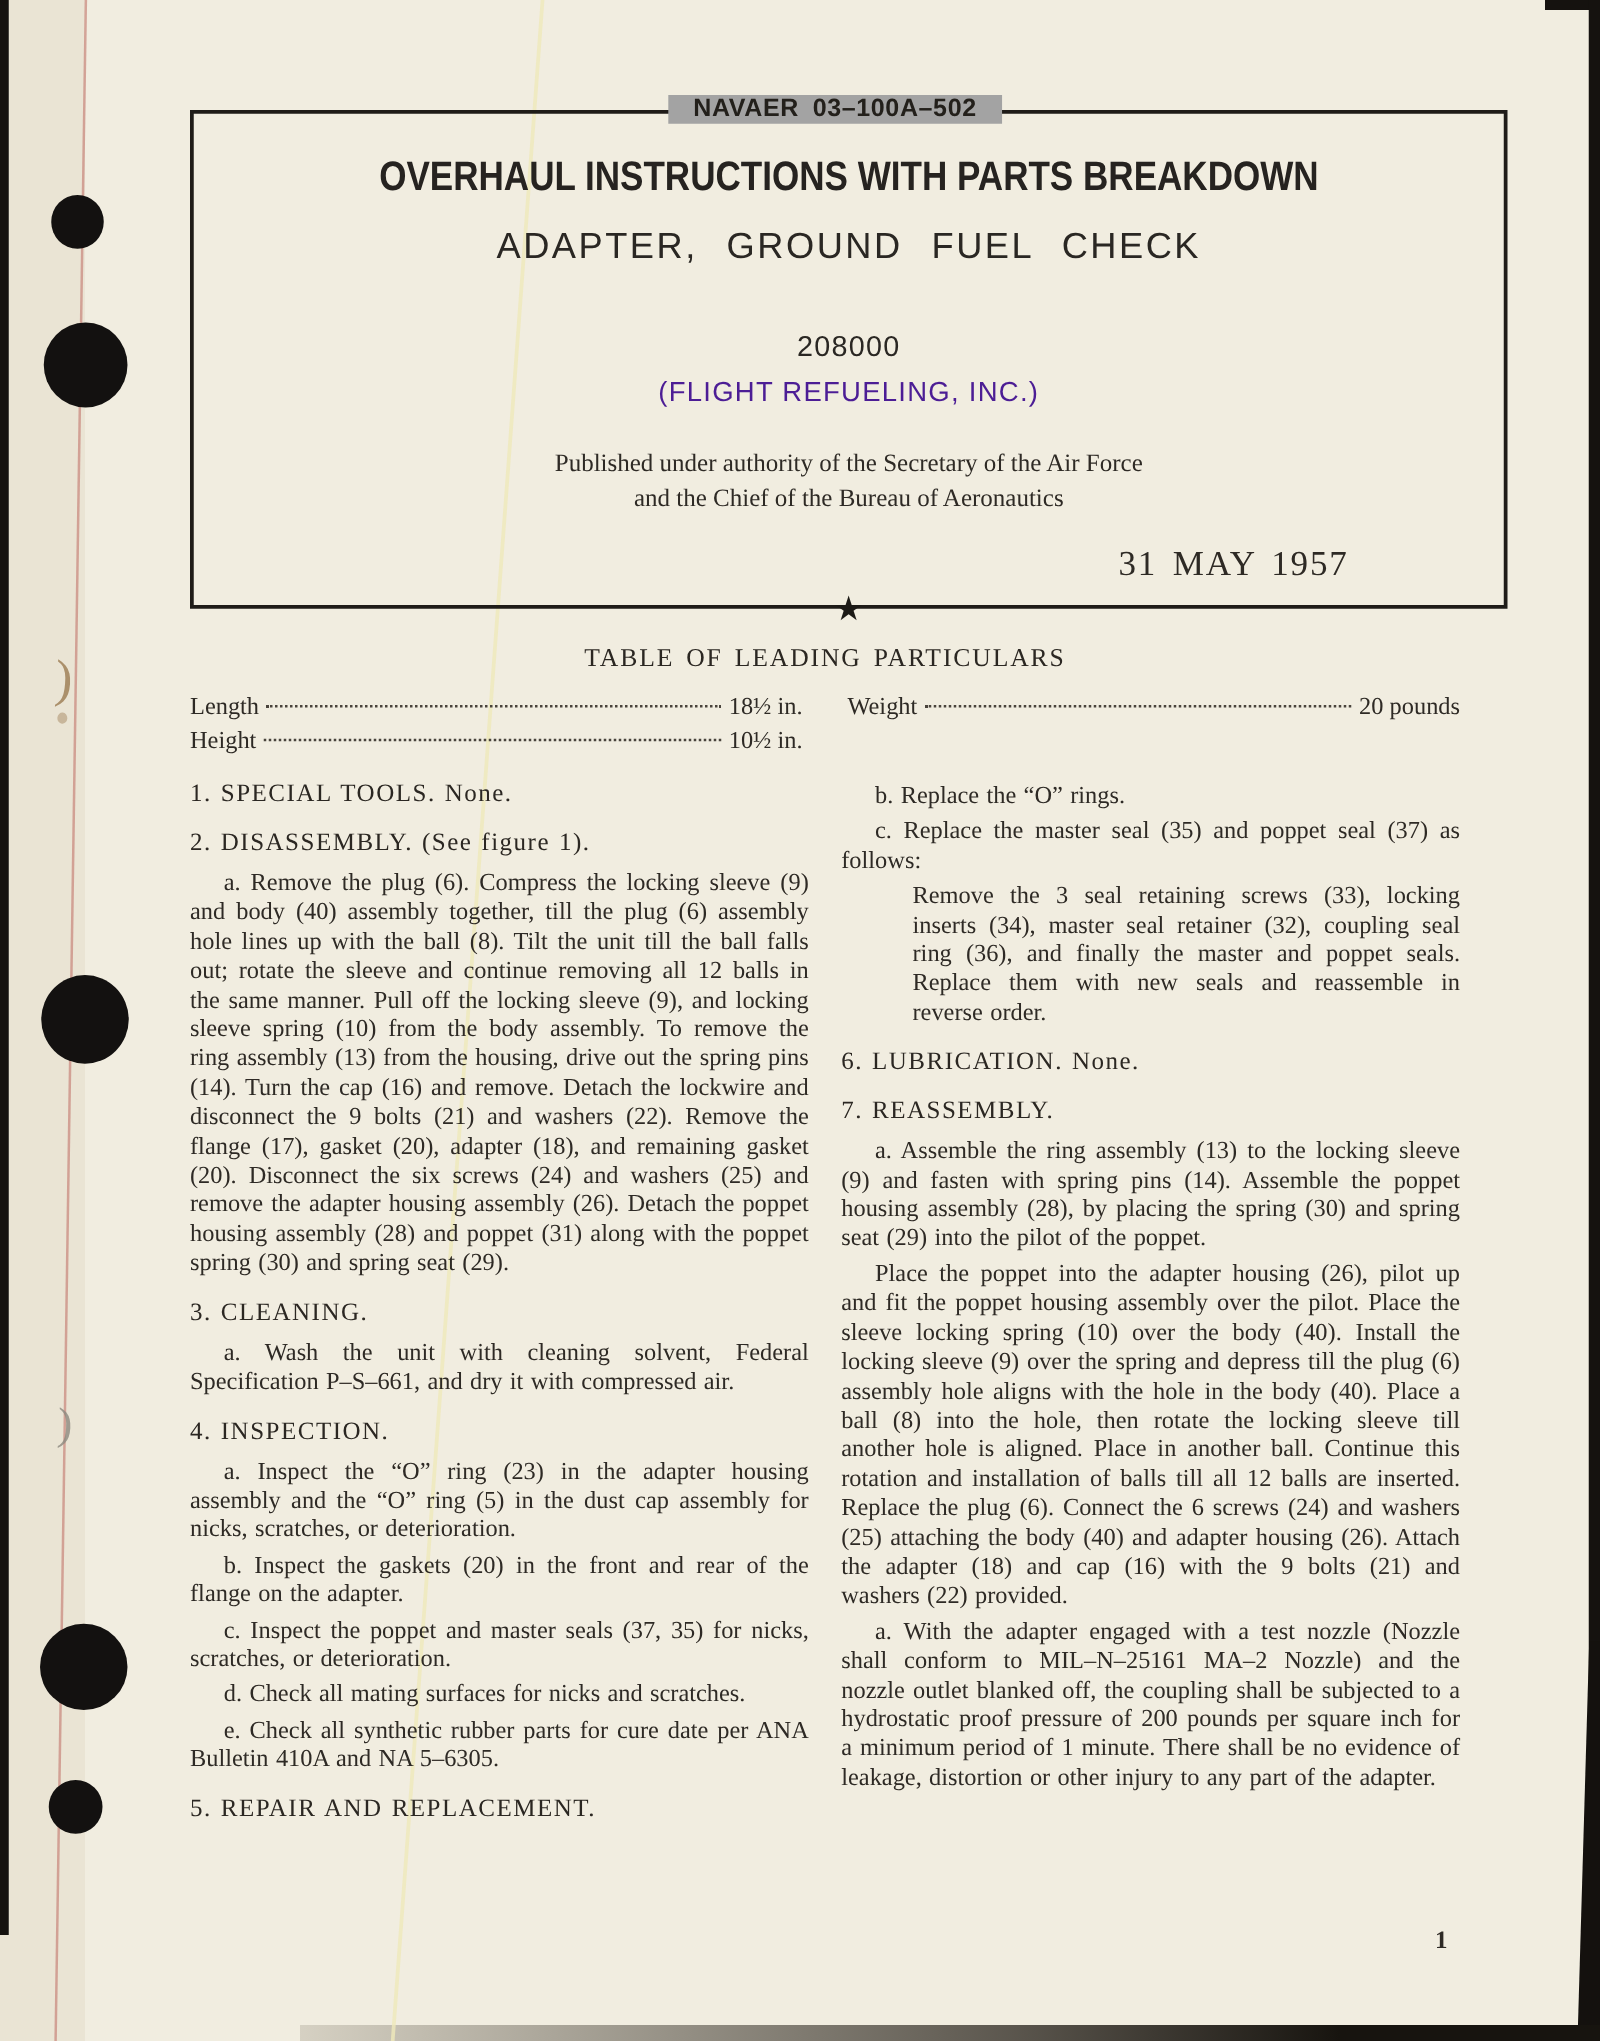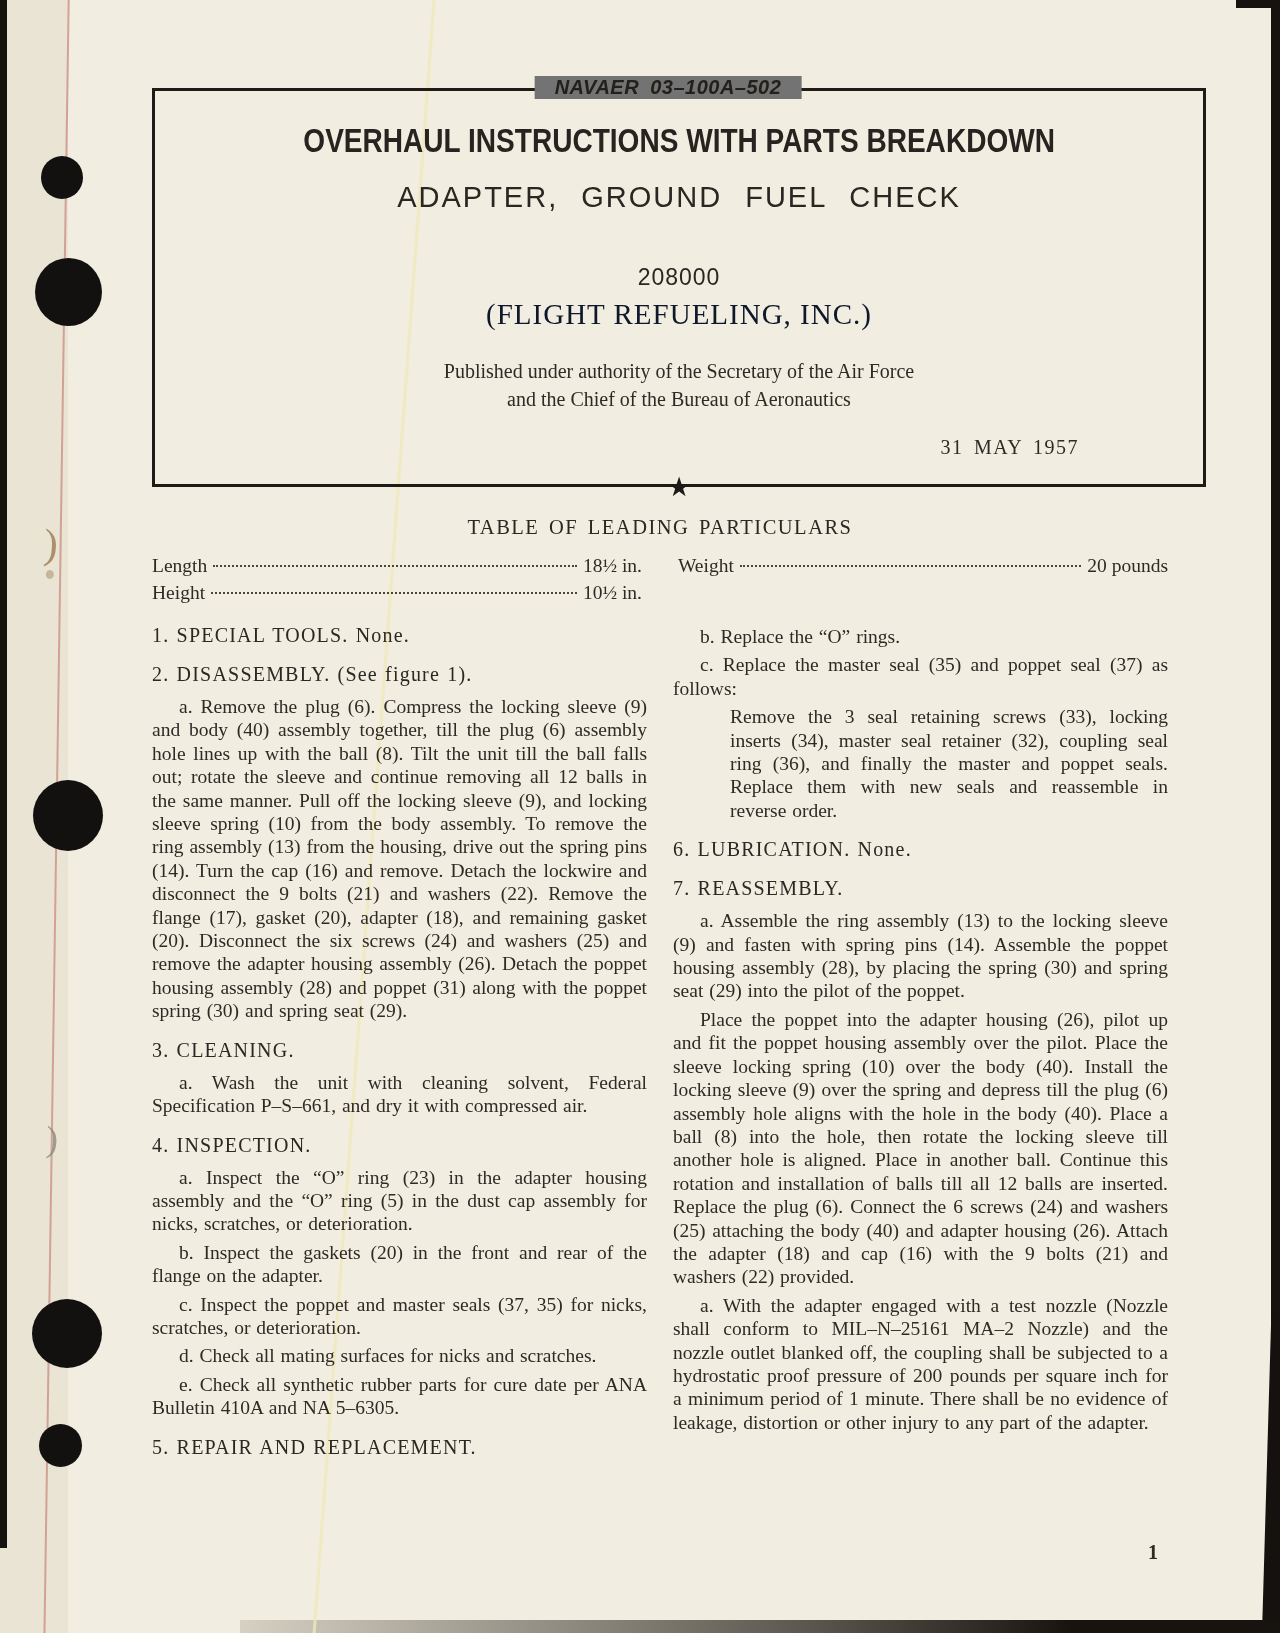--- a/index.html
+++ b/index.html
@@ -31,35 +31,35 @@
   .margin-mark{position:absolute;font-family:"Liberation Serif",serif;}
   .mark1{left:44px;top:520px;font-size:42px;color:#9c7c52;transform:rotate(4deg);opacity:.8;}
   .mark1::after{content:"";position:absolute;left:4px;top:50px;width:8px;height:9px;border-radius:50%;
     background:rgba(156,124,82,.55);}
   .mark2{left:46px;top:1118px;font-size:36px;color:#8d8a80;transform:rotate(3deg);opacity:.8;}
 
   
   .title-box{position:absolute;left:152px;top:88px;width:1054px;height:399px;box-sizing:border-box;
     border:3px solid #1f1c18;}
   .top-rule-label{position:absolute;top:-15px;left:calc(50% - 11px);transform:translateX(-50%);
-    background:#737373;padding:0 20px;font-family:"Liberation Sans",sans-serif;font-weight:700;
-    font-size:20px;letter-spacing:.5px;word-spacing:5px;color:#23201b;white-space:nowrap;font-style:italic;}
+    background:#a3a3a3;padding:0 20px;font-family:"Liberation Sans",sans-serif;font-weight:700;
+    font-size:20px;letter-spacing:.5px;word-spacing:5px;color:#23201b;white-space:nowrap;}
   .box-star{position:absolute;bottom:-17px;left:50%;transform:translateX(-50%);
     font-size:27px;line-height:27px;color:#1c1a16;}
   .box-title1{margin-top:32px;text-align:center;font-family:"Liberation Sans",sans-serif;
     font-weight:700;font-size:33px;line-height:36px;color:#262320;white-space:nowrap;}
   .box-title1 .squeeze{display:inline-block;transform:scaleX(.85);}
   .box-title2{margin-top:23px;text-align:center;font-family:"Liberation Sans",sans-serif;
     font-weight:400;font-size:29px;line-height:31px;letter-spacing:2px;word-spacing:13px;color:#2a2723;}
   .box-partnum{margin-top:52px;text-align:center;font-family:"Liberation Sans",sans-serif;
     font-size:23px;line-height:24px;letter-spacing:1px;color:#2a2723;}
-  .box-company{margin-top:13px;text-align:center;font-family:Liberation Serif, serif;
-    font-size:29px;line-height:24px;letter-spacing:1px;color:#0f172a;}
+  .box-company{margin-top:13px;text-align:center;font-family:Liberation Sans, sans-serif;
+    font-size:22px;line-height:24px;letter-spacing:1px;color:#4c1d95;}
   .box-auth{margin-top:31px;text-align:center;font-size:20px;line-height:28px;color:#2e2a25;}
-  .box-date{margin-top:23px;text-align:right;padding-right:124px;font-size:20px;
+  .box-date{margin-top:23px;text-align:right;padding-right:124px;font-size:28px;
     letter-spacing:1.5px;word-spacing:4px;}
 
   
   .content{position:absolute;left:152px;top:516px;width:1016px;}
   .partic-title{text-align:center;font-size:20.5px;letter-spacing:1.5px;word-spacing:3px;
     margin:0 0 13px 0;color:#2b2722;}
   .partic{display:flex;gap:36px;}
   .partic-col{width:495px;}
   .partic-row{display:flex;align-items:baseline;font-size:19.5px;line-height:27px;}
   .partic-row .leader{flex:1;border-bottom:2.5px dotted #4a443c;margin:0 6px;transform:translateY(-5px);}

